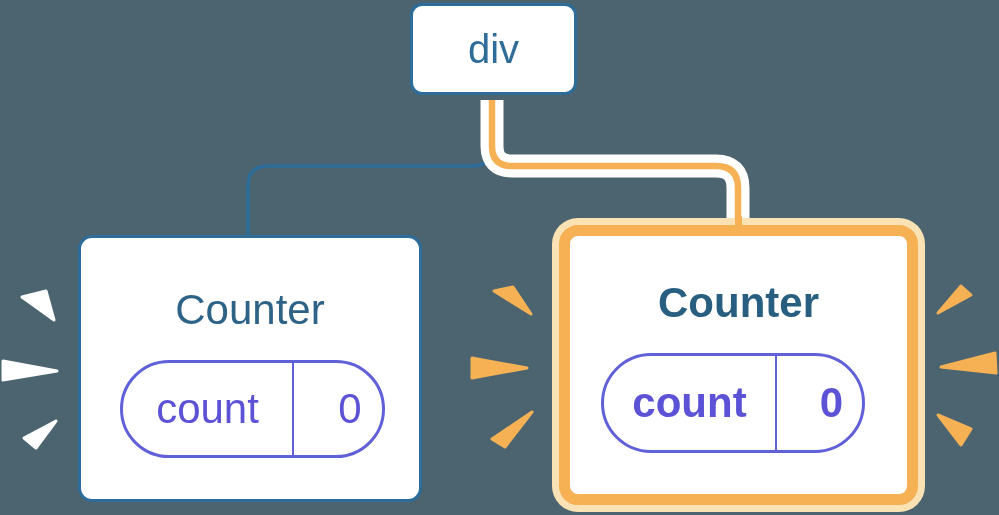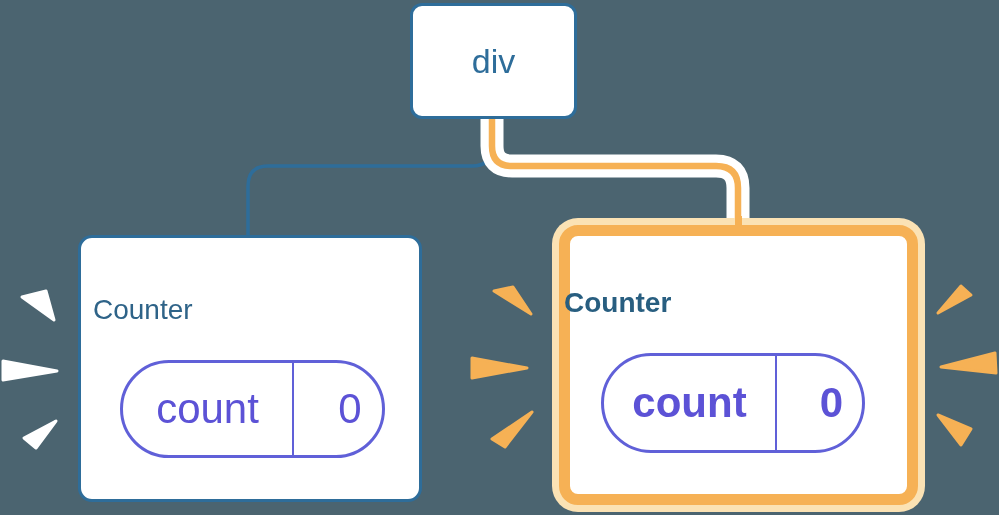--- a/index.html
+++ b/index.html
@@ -9,35 +9,35 @@
     font-family:"Liberation Sans", sans-serif;
   }
   .layer{position:absolute;inset:0;z-index:1;}
   .edge-blue{fill:none;stroke:var(--node_blue,#2E6D9A);stroke-width:3.5px;}
   .edge-white{fill:none;stroke:var(--white,#FFFFFF);stroke-width:23px;}
   .edge-orange{fill:none;stroke:var(--orange,#F6B155);stroke-width:6.5px;}
   .spark-white{fill:var(--white,#FFFFFF);stroke:var(--white,#FFFFFF);stroke-width:3px;stroke-linejoin:round;}
   .spark-orange{fill:var(--orange,#F6B155);stroke:var(--orange,#F6B155);stroke-width:3px;stroke-linejoin:round;}
 
   .div-node{
-    position:absolute;left:410px;top:3px;width:167px;height:116px;z-index:2;
+    position:absolute;left:410px;top:3px;width:167px;height:92px;z-index:2;
     background:var(--white,#fff);border:3.5px solid var(--node_blue,#2E6D9A);
     border-radius:12px;box-sizing:border-box;
     display:flex;align-items:center;justify-content:center;
-    font-size:34px;font-weight:500;color:var(--node_blue,#2E6D9A);
+    font-size:40px;font-weight:500;color:var(--node_blue,#2E6D9A);
   }
 
   .card-left{
     position:absolute;left:78px;top:235px;width:344px;height:267px;z-index:2;
     background:var(--white,#fff);border:3.5px solid var(--node_blue,#2E6D9A);
     border-radius:14px;box-sizing:border-box;
   }
   .card-title{
-    position:absolute;left:0;width:100%;
-    font-size:28px;line-height:42px;color:var(--title_blue,#2E6388);padding-left:12px;
+    position:absolute;left:0;width:100%;text-align:center;
+    font-size:42px;line-height:42px;color:var(--title_blue,#2E6388);
   }
   .card-left .card-title{top:51px;font-weight:400;}
 
   .pill{
     position:absolute;display:flex;box-sizing:border-box;
     background:var(--white,#fff);
     border:3px solid var(--purple_border,#6060D8);border-radius:60px;
     color:var(--purple_text,#5C52D6);font-size:42px;
     overflow:hidden;
     gap:24px;

